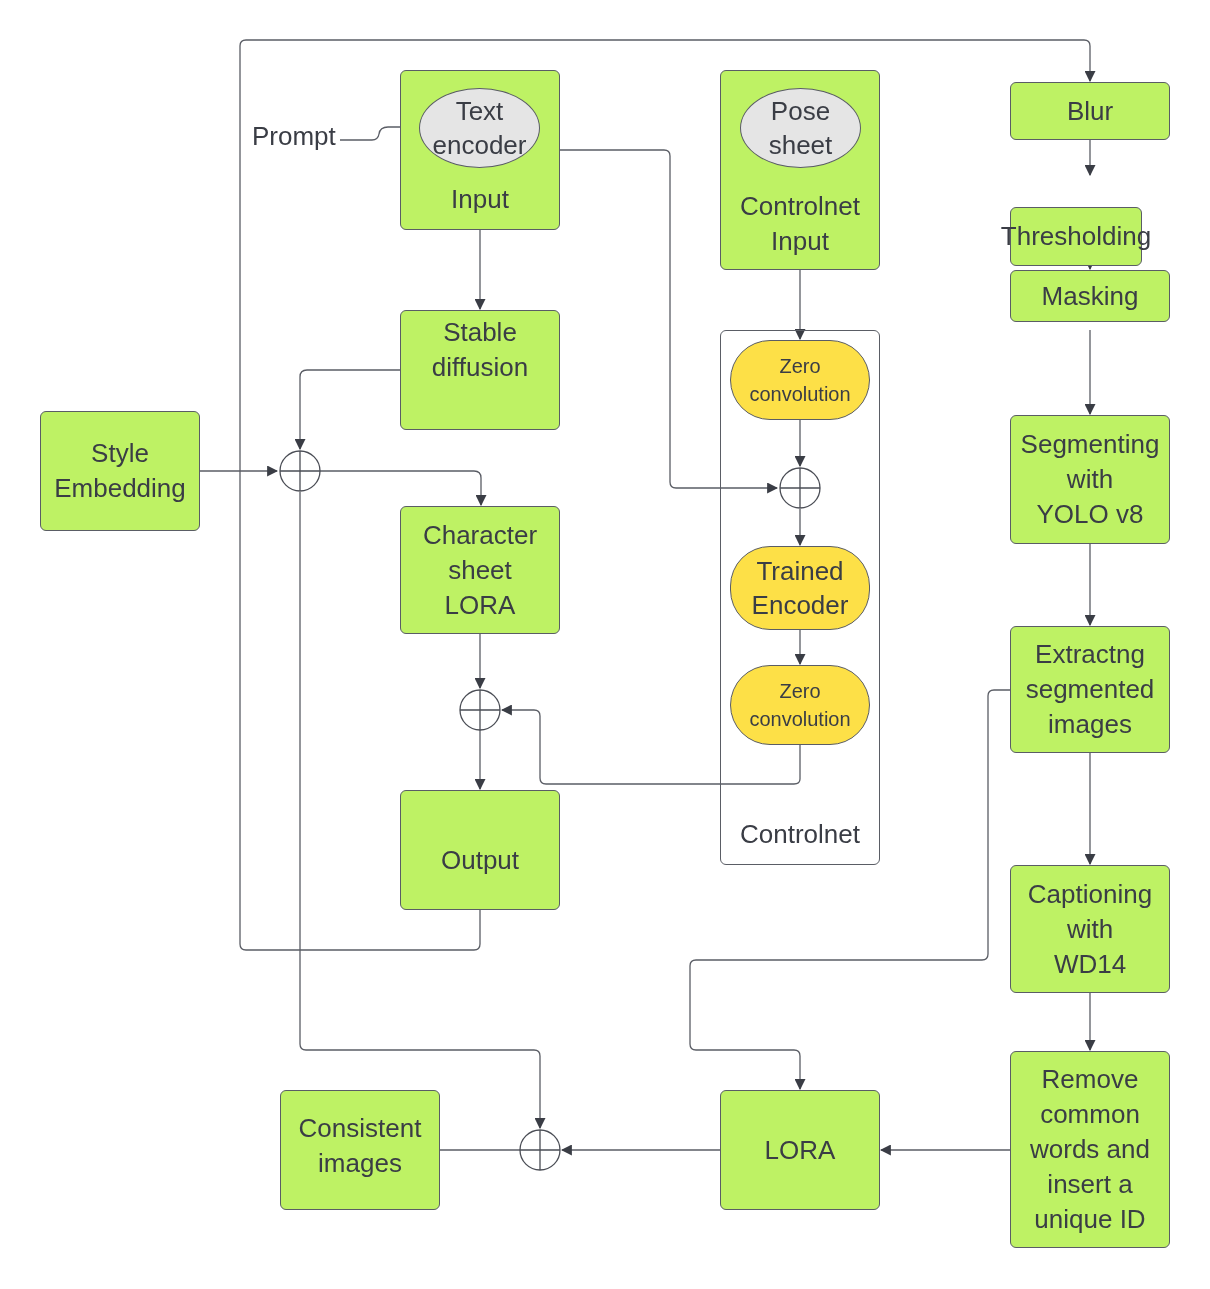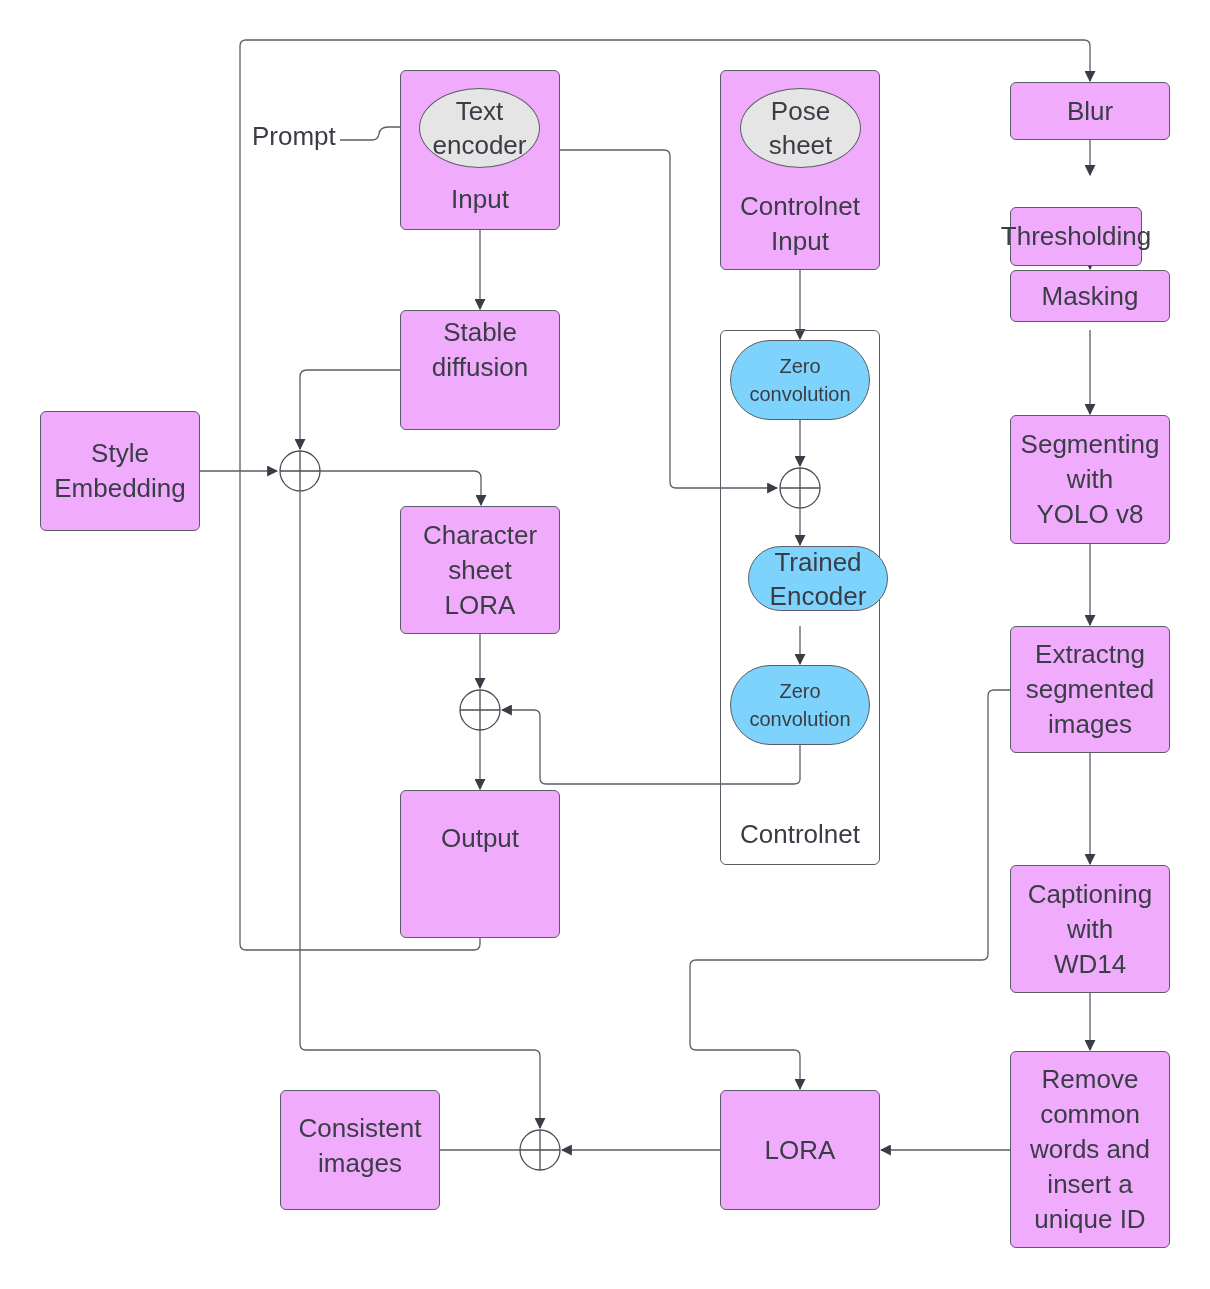--- a/index.html
+++ b/index.html
@@ -1,27 +1,27 @@
 <!DOCTYPE html>
 <html><head>
   <meta charset="utf-8">
   <style>
     html, body { margin: 0; padding: 0; background: #ffffff; }
     body { width: 1210px; height: 1289px; position: relative; overflow: hidden;
            font-family: "Liberation Sans", sans-serif; color: #3a3d45; }
     svg#edges { position: absolute; left: 0; top: 0; width: 1210px; height: 1289px; }
     .node { position: absolute; box-sizing: border-box; border: 1.3px solid #5a5d65;
-            border-radius: 6px; background: #f0abfc; display: flex; align-items: center;
+            border-radius: 6px; background: #bef264; display: flex; align-items: center;
             justify-content: center; text-align: center; font-size: 26px; line-height: 35px; }
     .node.ctr { background: transparent; }
     .ell { position: absolute; box-sizing: border-box; border: 1.3px solid #5a5d65;
            border-radius: 50%; background: #e5e5e5; display: flex; align-items: center;
            justify-content: center; text-align: center; font-size: 26px; line-height: 34px; }
     .pill { position: absolute; box-sizing: border-box; border: 1.3px solid #5a5d65;
-            border-radius: 40px; background: #7dd3fc; display: flex; align-items: center;
+            border-radius: 40px; background: #fde047; display: flex; align-items: center;
             justify-content: center; text-align: center; font-size: 26px; line-height: 34px; }
     .pill.small { font-size: 20px; line-height: 28px; }
     .lbl { position: absolute; text-align: center; font-size: 26px; line-height: 34px; }
     .txt { white-space: pre-line; }
   </style>
 </head>
 <body>
 
 <svg id="edges" viewBox="0 0 1210 1289">
   <defs>
@@ -108,35 +108,35 @@
 <div class="node txt" style="left:400px; top:310px; width:160px; height:120px; align-items:flex-start; padding-top:4px;">Stable
 diffusion</div>
 
 <div class="node txt" style="left:40px; top:411px; width:160px; height:120px;">Style
 Embedding</div>
 
 <div class="node txt" style="left:400px; top:506px; width:160px; height:128px;">Character
 sheet
 LORA</div>
 
-<div class="node txt" style="left:400px; top:790px; width:160px; height:148px; align-items:flex-start; padding-top:30px;">Output</div>
+<div class="node txt" style="left:400px; top:790px; width:160px; height:120px; align-items:flex-start; padding-top:52px;">Output</div>
 
 <div class="node" style="left:720px; top:70px; width:160px; height:200px; align-items:flex-end; padding-bottom:10px;">
   <span class="txt">Controlnet
 Input</span>
 </div>
 <div class="ell txt" style="left:740px; top:88px; width:121px; height:80px;">Pose
 sheet</div>
 
 <div class="node ctr" style="left:720px; top:330px; width:160px; height:535px; align-items:flex-end; padding-bottom:12px;">
   <span class="txt">Controlnet</span>
 </div>
 <div class="pill small txt" style="left:730px; top:340px; width:140px; height:80px;">Zero
 convolution</div>
-<div class="pill txt" style="left:748px; top:546px; width:140px; height:65px;">Trained
+<div class="pill txt" style="left:730px; top:546px; width:140px; height:84px;">Trained
 Encoder</div>
 <div class="pill small txt" style="left:730px; top:665px; width:140px; height:80px;">Zero
 convolution</div>
 
 <div class="node txt" style="left:1010px; top:82px; width:160px; height:58px;">Blur</div>
 <div class="node txt" style="left:1010px; top:176px; width:132px; height:59px; overflow:visible; white-space:nowrap;margin-top:31px;">Thresholding</div>
 <div class="node txt" style="left:1010px; top:270px; width:160px; height:52px;">Masking</div>
 <div class="node txt" style="left:1010px; top:415px; width:160px; height:129px;">Segmenting
 with
 YOLO v8</div>

